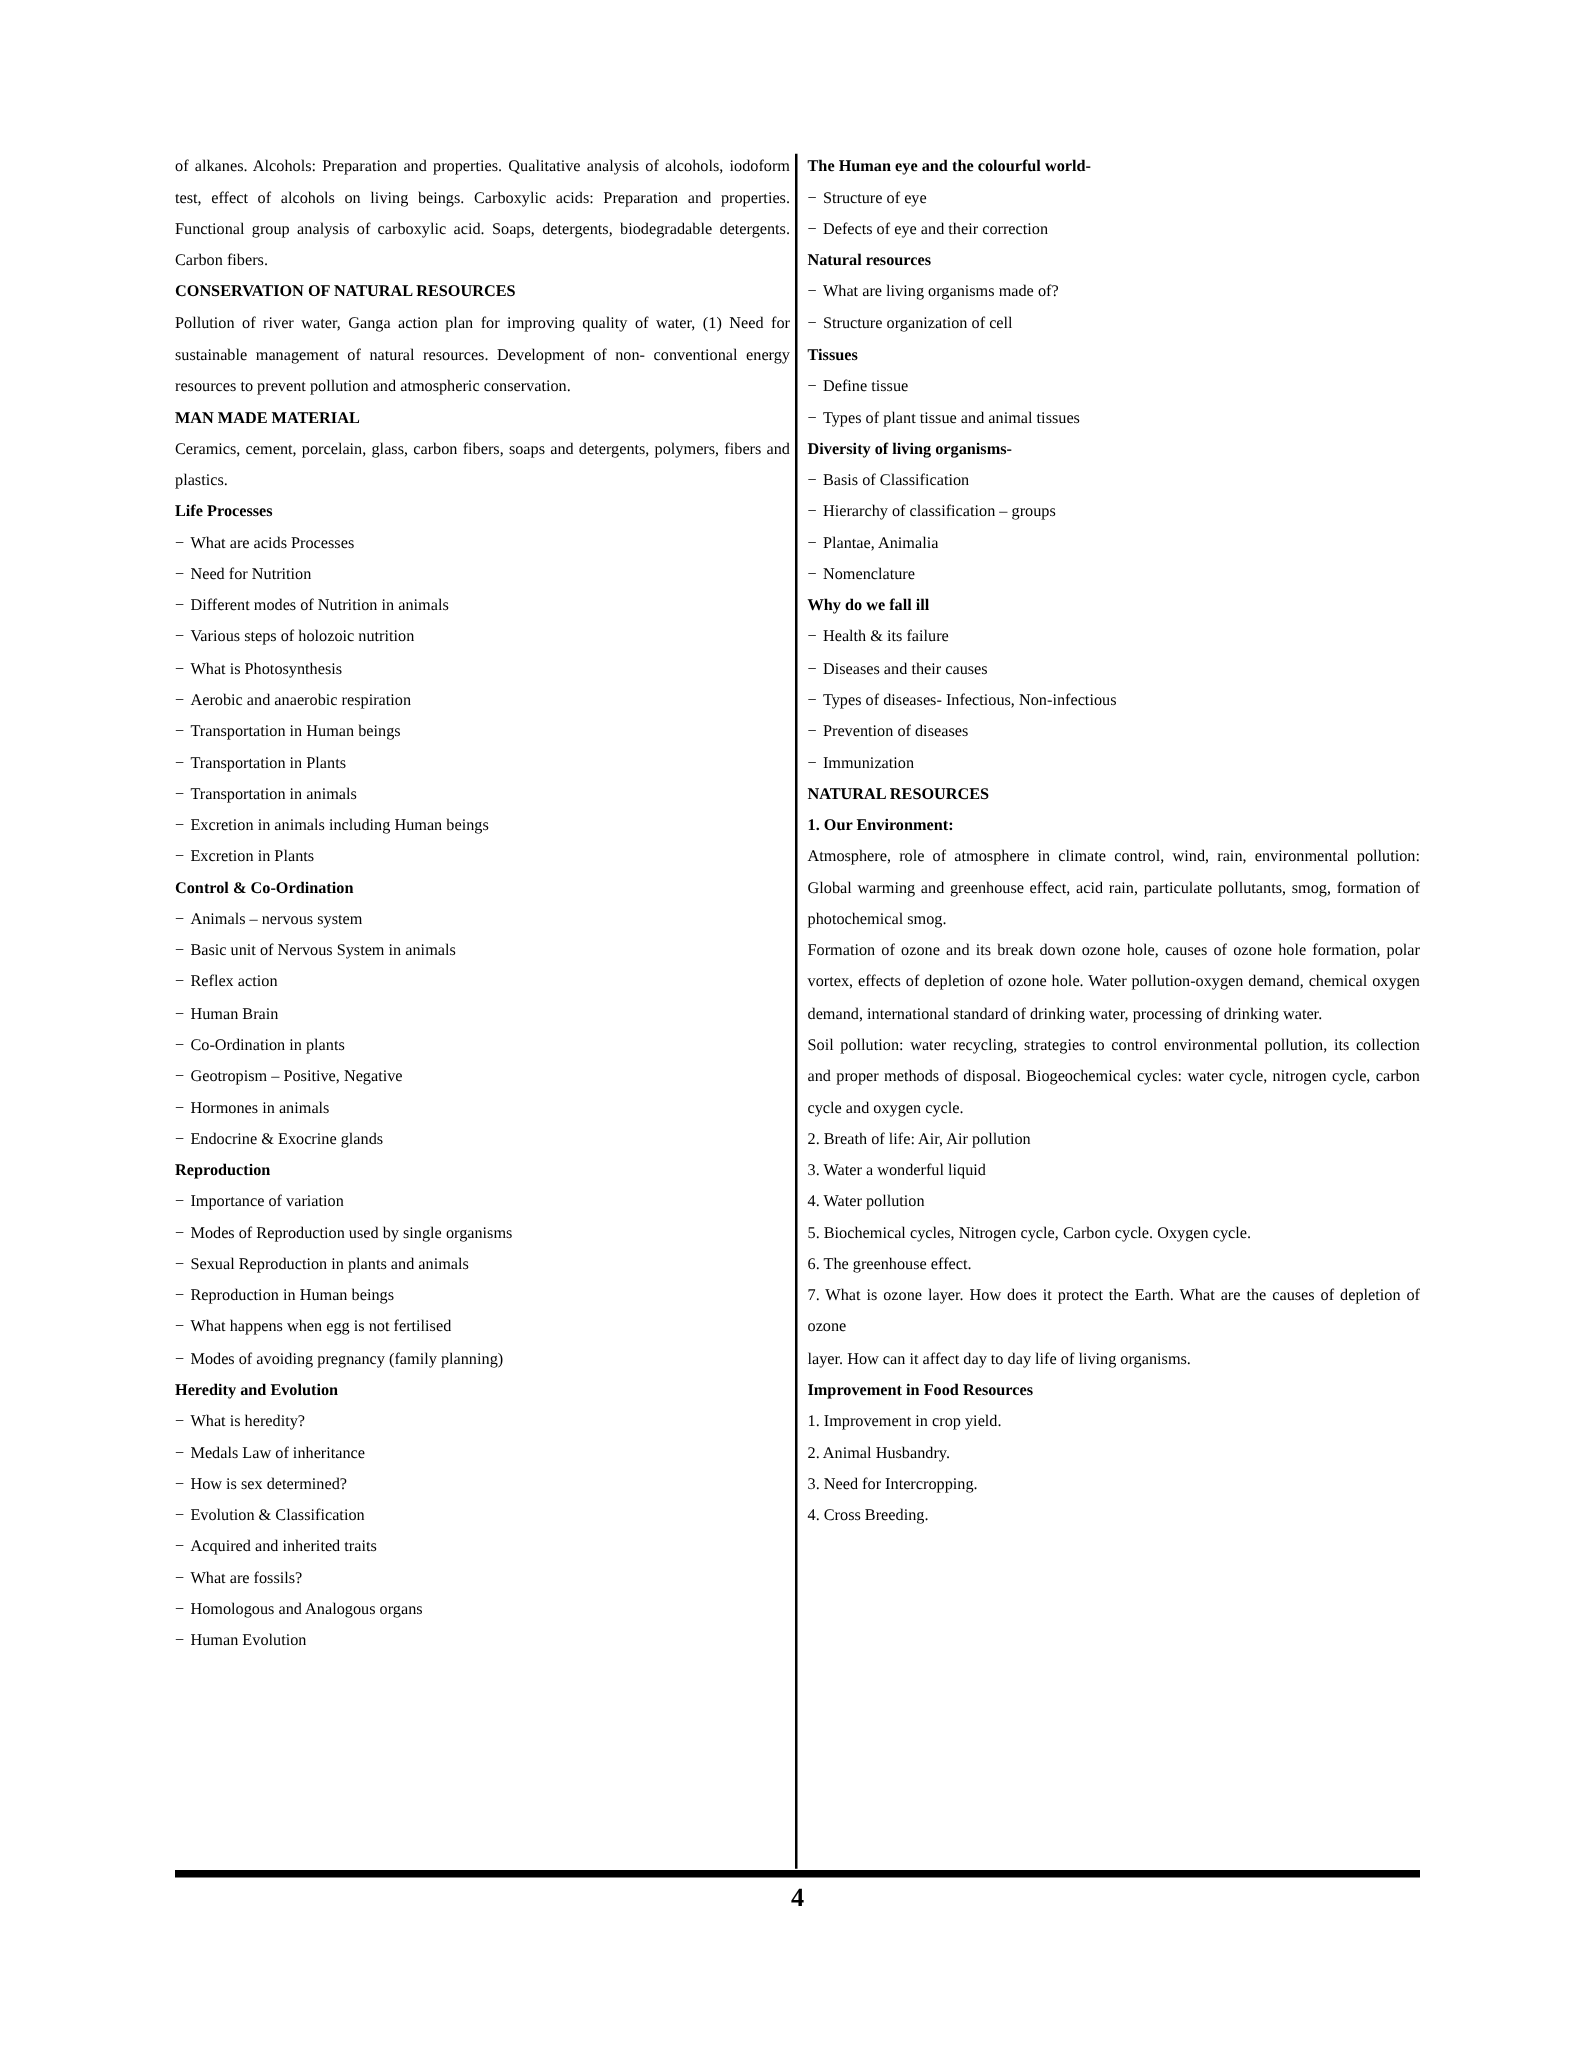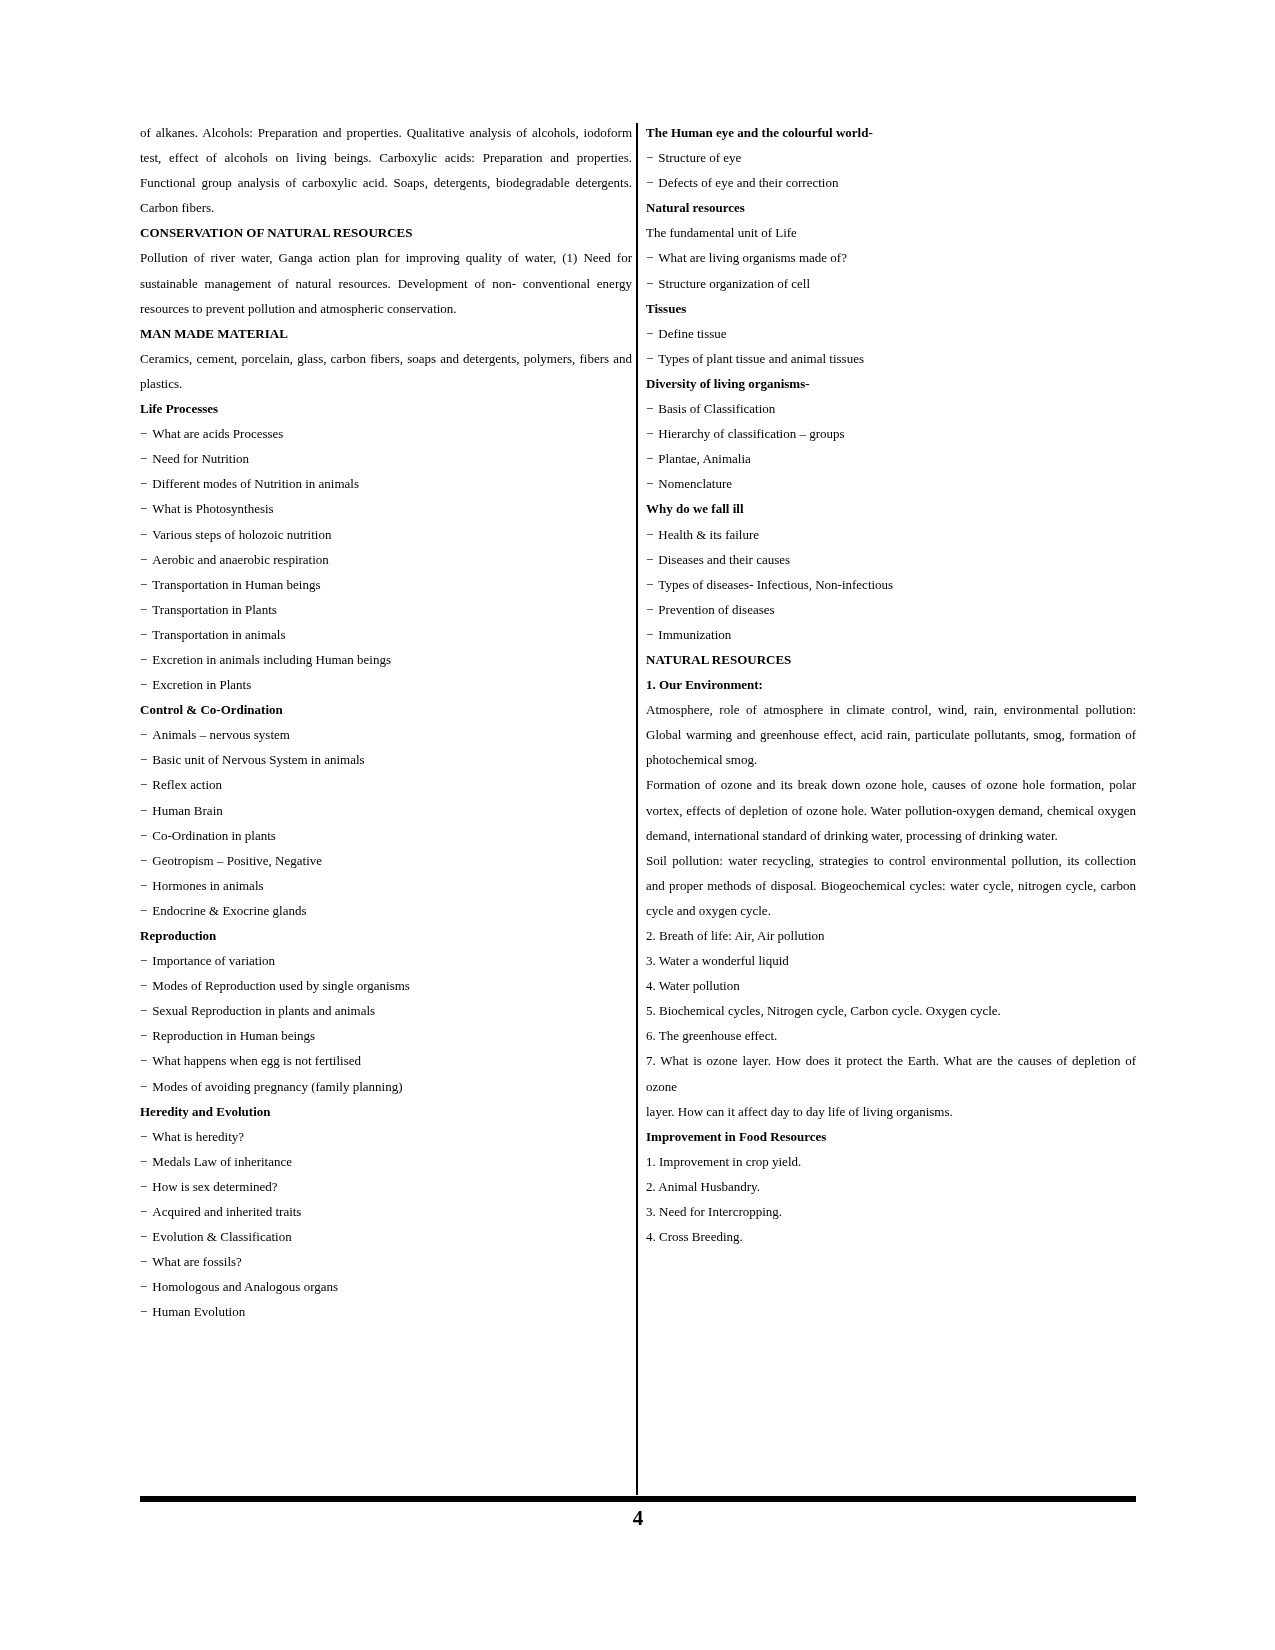--- a/index.html
+++ b/index.html
@@ -76,22 +76,22 @@
         <div class="p">of alkanes. Alcohols: Preparation and properties. Qualitative analysis of alcohols, iodoform test, effect of alcohols on living beings. Carboxylic acids: Preparation and properties. Functional group analysis of carboxylic acid. Soaps, detergents, biodegradable detergents. Carbon fibers.</div>
         <div class="h">CONSERVATION OF NATURAL RESOURCES</div>
         <div class="p">Pollution of river water, Ganga action plan for improving quality of water, (1) Need for sustainable management of natural resources. Development of non- conventional energy resources to prevent pollution and atmospheric conservation.</div>
         <div class="h">MAN MADE MATERIAL</div>
         <div class="p">Ceramics, cement, porcelain, glass, carbon fibers, soaps and detergents, polymers, fibers and plastics.</div>
         <div class="h">Life Processes</div>
         <div>
           <div class="li"><span class="dash">−</span><span>What are acids Processes</span></div>
           <div class="li"><span class="dash">−</span><span>Need for Nutrition</span></div>
           <div class="li"><span class="dash">−</span><span>Different modes of Nutrition in animals</span></div>
+          <div class="li"><span class="dash">−</span><span>Various steps of holozoic nutrition</span></div>
           <div class="li"><span class="dash">−</span><span>What is Photosynthesis</span></div>
-          <div class="li"><span class="dash">−</span><span>Various steps of holozoic nutrition</span></div>
           <div class="li"><span class="dash">−</span><span>Aerobic and anaerobic respiration</span></div>
           <div class="li"><span class="dash">−</span><span>Transportation in Human beings</span></div>
           <div class="li"><span class="dash">−</span><span>Transportation in Plants</span></div>
           <div class="li"><span class="dash">−</span><span>Transportation in animals</span></div>
           <div class="li"><span class="dash">−</span><span>Excretion in animals including Human beings</span></div>
           <div class="li"><span class="dash">−</span><span>Excretion in Plants</span></div>
         </div>
         <div class="h">Control &amp; Co-Ordination</div>
         <div>
           <div class="li"><span class="dash">−</span><span>Animals – nervous system</span></div>
@@ -110,35 +110,34 @@
           <div class="li"><span class="dash">−</span><span>Sexual Reproduction in plants and animals</span></div>
           <div class="li"><span class="dash">−</span><span>Reproduction in Human beings</span></div>
           <div class="li"><span class="dash">−</span><span>What happens when egg is not fertilised</span></div>
           <div class="li"><span class="dash">−</span><span>Modes of avoiding pregnancy (family planning)</span></div>
         </div>
         <div class="h">Heredity and Evolution</div>
         <div>
           <div class="li"><span class="dash">−</span><span>What is heredity?</span></div>
           <div class="li"><span class="dash">−</span><span>Medals Law of inheritance</span></div>
           <div class="li"><span class="dash">−</span><span>How is sex determined?</span></div>
+          <div class="li"><span class="dash">−</span><span>Evolution &amp; Classification</span></div>
           <div class="li"><span class="dash">−</span><span>Acquired and inherited traits</span></div>
-          <div class="li"><span class="dash">−</span><span>Evolution &amp; Classification</span></div>
           <div class="li"><span class="dash">−</span><span>What are fossils?</span></div>
           <div class="li"><span class="dash">−</span><span>Homologous and Analogous organs</span></div>
           <div class="li"><span class="dash">−</span><span>Human Evolution</span></div>
         </div>
       </div>
     <div class="col col-right">
         <div class="h">The Human eye and the colourful world-</div>
         <div>
           <div class="li"><span class="dash">−</span><span>Structure of eye</span></div>
           <div class="li"><span class="dash">−</span><span>Defects of eye and their correction</span></div>
         </div>
         <div class="h">Natural resources</div>
-        <div class="ln">The fundamental unit of Life</div>
         <div>
           <div class="li"><span class="dash">−</span><span>What are living organisms made of?</span></div>
           <div class="li"><span class="dash">−</span><span>Structure organization of cell</span></div>
         </div>
         <div class="h">Tissues</div>
         <div>
           <div class="li"><span class="dash">−</span><span>Define tissue</span></div>
           <div class="li"><span class="dash">−</span><span>Types of plant tissue and animal tissues</span></div>
         </div>
         <div class="h">Diversity of living organisms-</div>

